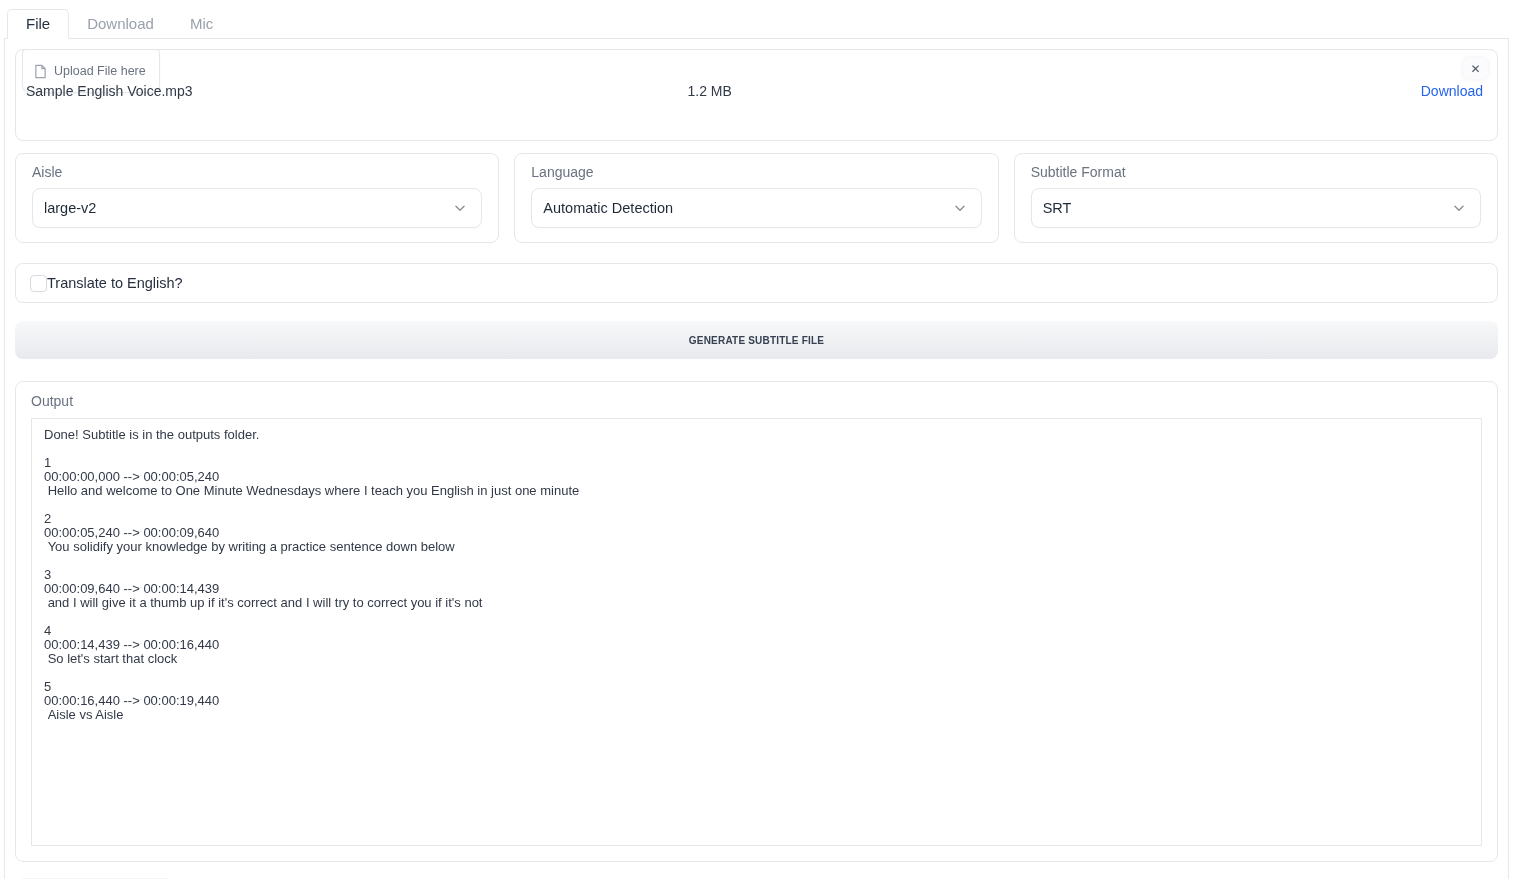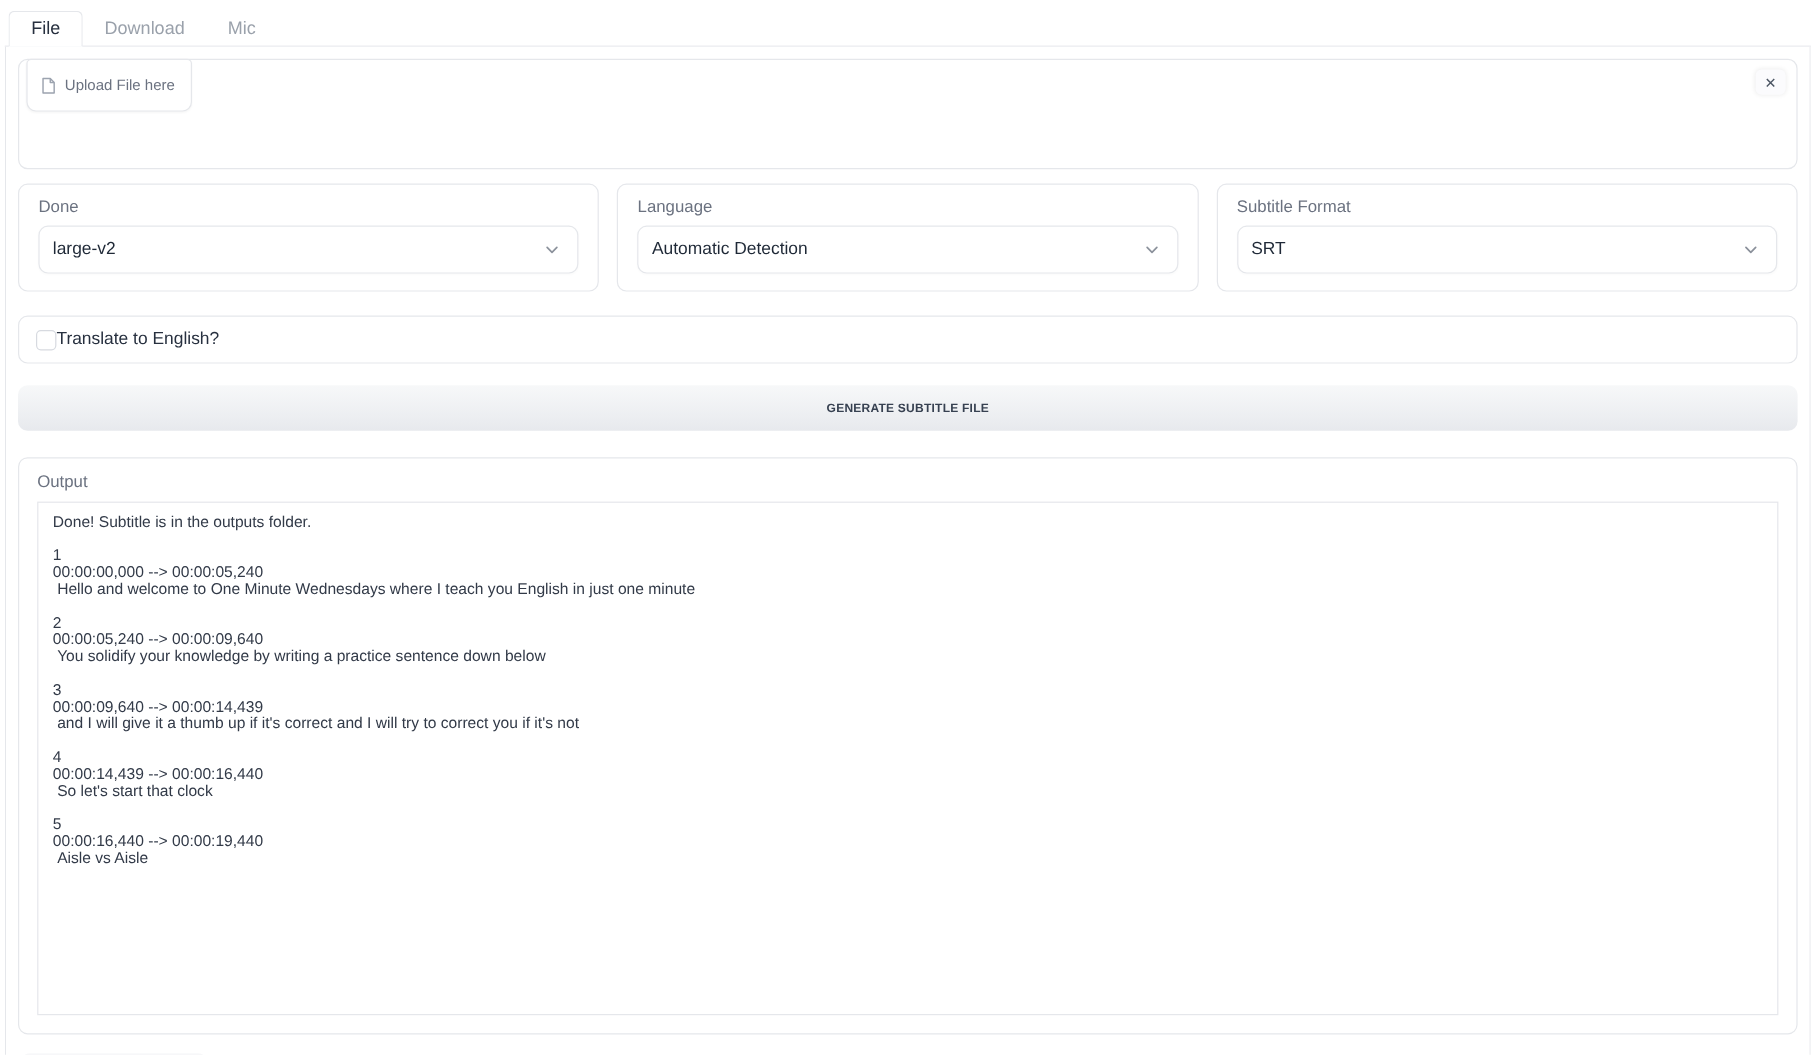--- a/index.html
+++ b/index.html
@@ -100,25 +100,30 @@
           <svg width="13" height="15" viewBox="0 0 14 16" fill="none">
             <path d="M2 1.5 h6.5 L12 5 v9.5 H2 Z" stroke="#9ca3af" stroke-width="1.3" stroke-linejoin="round"></path>
             <path d="M8.5 1.5 V5 H12" stroke="#9ca3af" stroke-width="1.3" stroke-linejoin="round"></path>
           </svg>
         </span>
         <span>Upload File here</span>
       </div>
 
       <div class="close-btn">✕</div>
 
+      <div class="file-row">
+        <span class="file-name">Sample English Voice.mp3</span>
+        <span class="file-size">1.2 MB</span>
+        <a class="download-link">Download</a>
+      </div>
     </div>
 
     <div class="ctrl-row">
       <div class="ctrl-block">
-        <div class="ctrl-label">Done</div>
+        <div class="ctrl-label">Aisle</div>
         <div class="select">
           <span>large-v2</span>
           <span class="chev">
             <svg width="18" height="18" viewBox="0 0 20 20" fill="none">
               <path d="M5.5 8 L10 12.5 L14.5 8" stroke="#8b919b" stroke-width="1.6" stroke-linecap="round" stroke-linejoin="round"></path>
             </svg>
           </span>
         </div>
       </div>
       <div class="ctrl-block">

